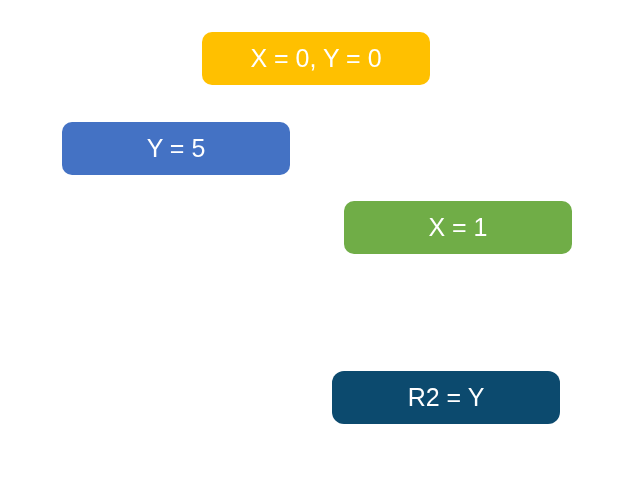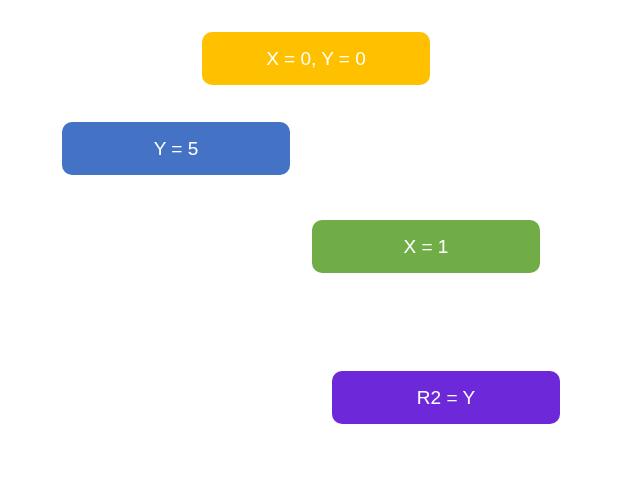--- a/index.html
+++ b/index.html
@@ -23,27 +23,27 @@
     position: absolute;
     width: 228px;
     height: 53px;
     border-radius: 10px;
     display: flex;
     align-items: center;
     justify-content: center;
   }
   .node .label {
     color: #ffffff;
-    font-size: 19px;
+    font-size: 25px;
     line-height: 1;
     white-space: pre;
   }
   .n-initial { left: 202px; top: 32px; }
   .n-t1-write { left: 62px;  top: 122px; }
-  .n-t2-write { left: 312px; top: 201px; margin-top: 19px; }
+  .n-t2-write { left: 344px; top: 201px; }
   .n-t1-read  { left: 62px;  top: 293px; }
   .n-t2-read  { left: 332px; top: 371px; }
 </style>
 </head>
 <body>
 
 <div class="canvas">
 
   <div class="node n-initial" style="background-color: rgb(255, 192, 0);">
     <span class="label">X = 0, Y = 0</span>
@@ -51,17 +51,17 @@
 
   <div class="node n-t1-write" style="background-color: rgb(68, 114, 196);">
     <span class="label">Y = 5</span>
   </div>
 
   <div class="node n-t2-write" style="background-color: rgb(112, 173, 71);">
     <span class="label">X = 1</span>
   </div>
 
 
-  <div class="node n-t2-read" style="background-color: #6d28d9;">
+  <div class="node n-t2-read" style="background-color: #0c4a6e; border-radius: 12px;">
     <span class="label">R2 = Y</span>
   </div>
 
 </div>
 
 </body></html>

